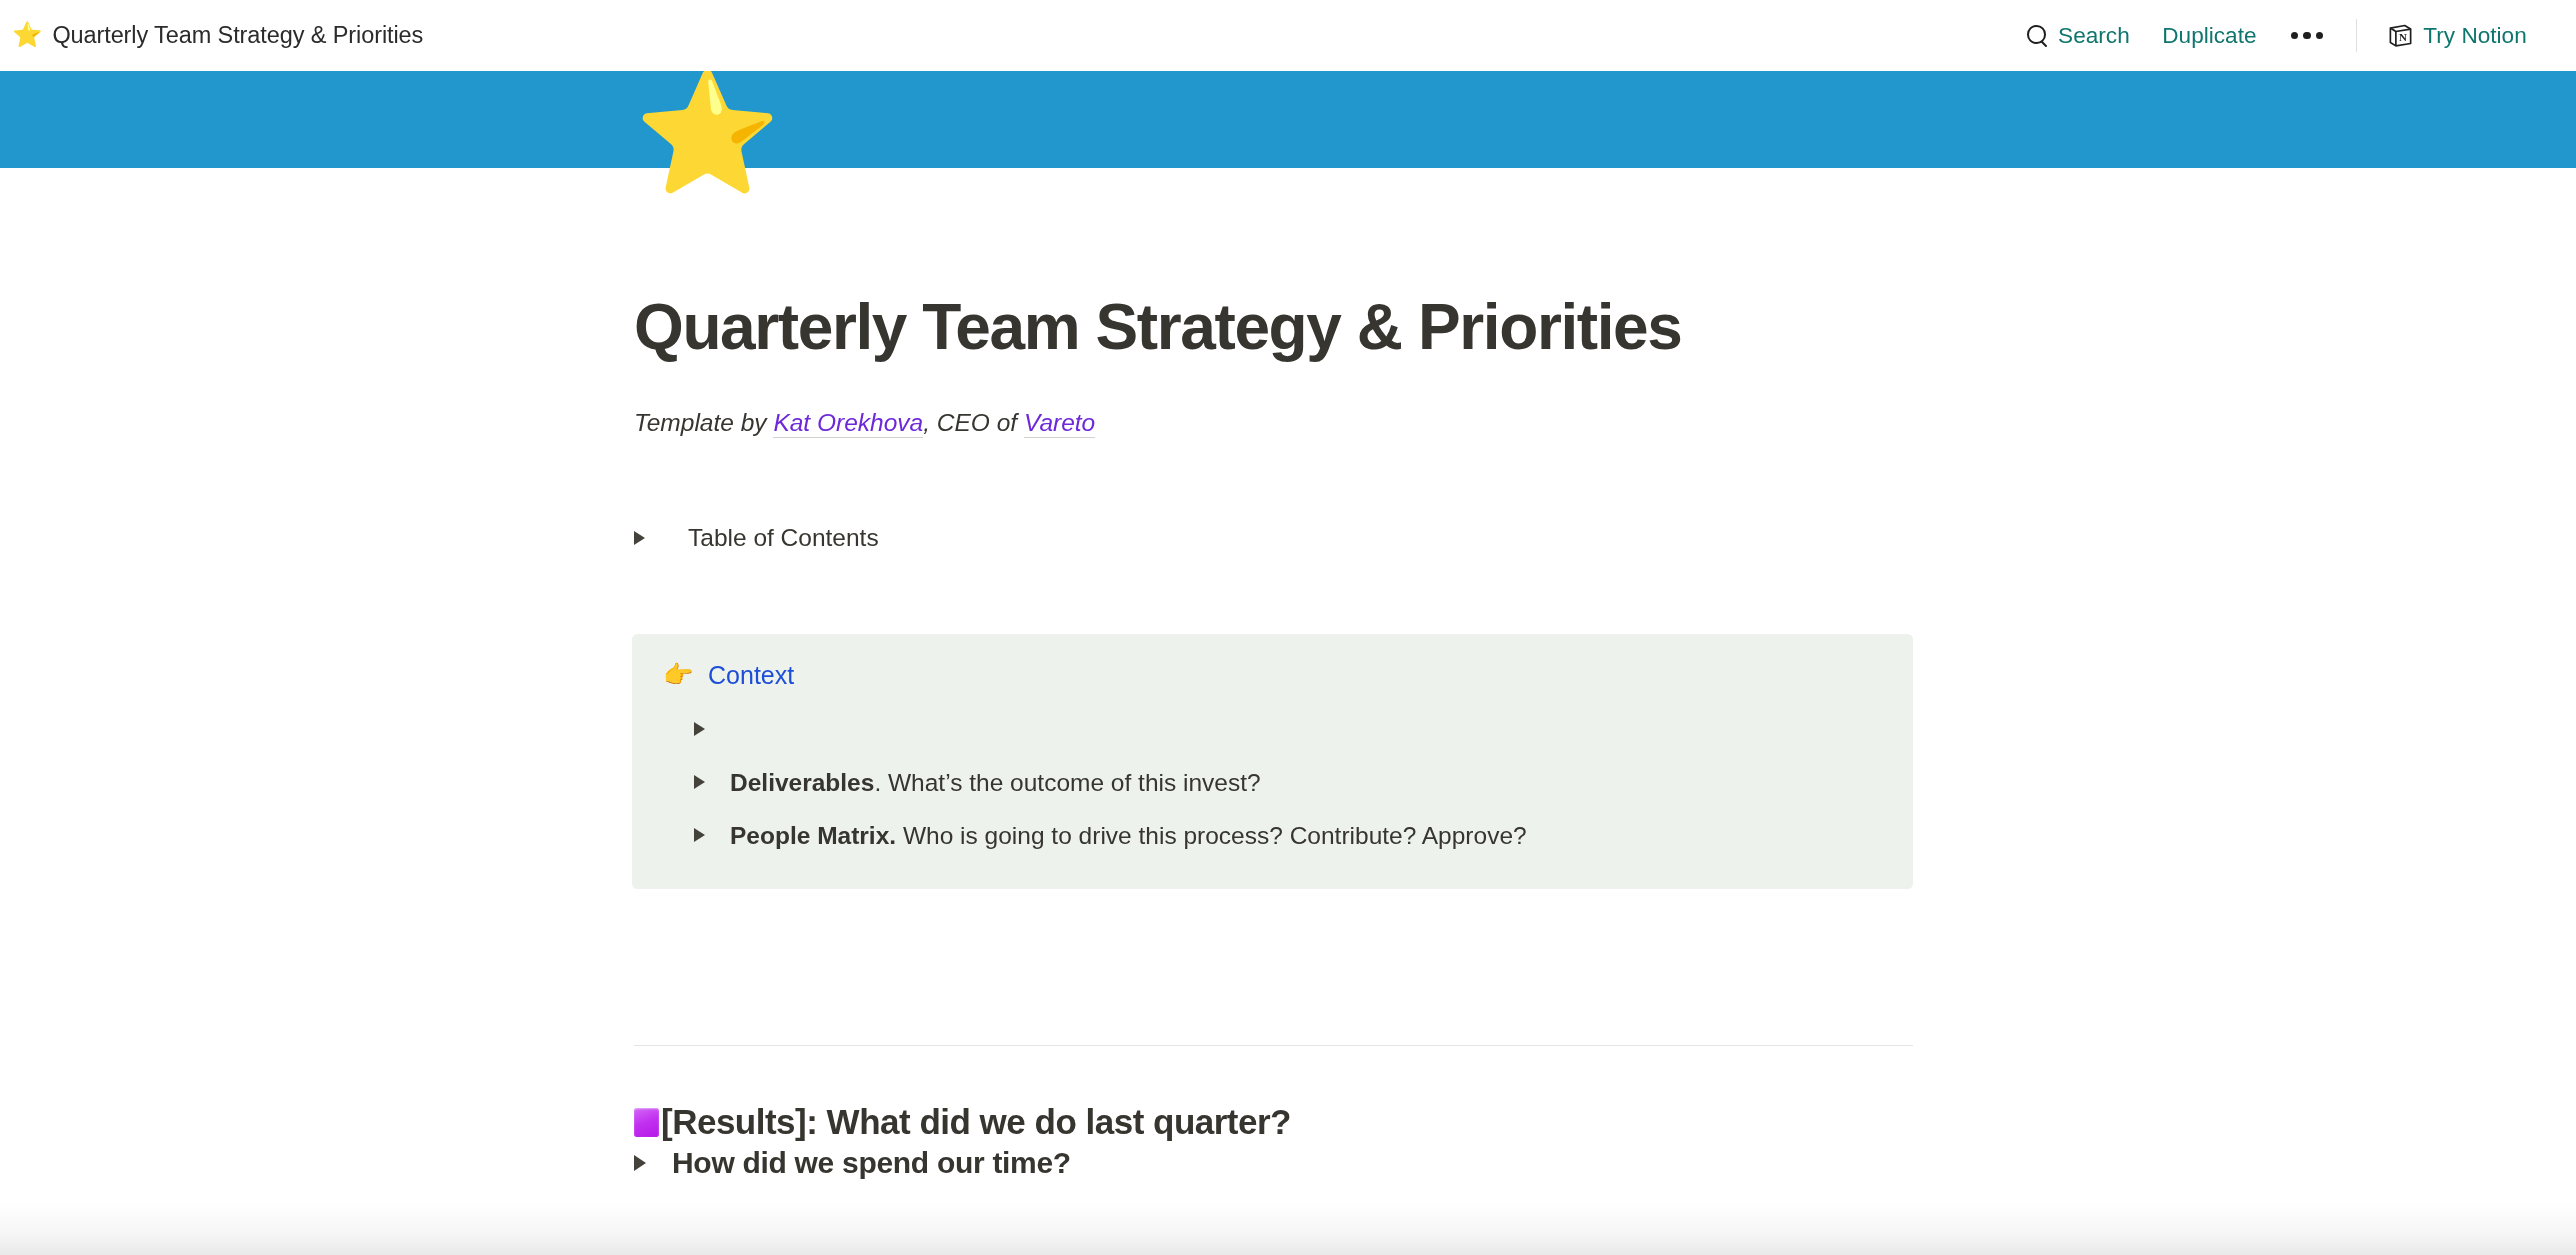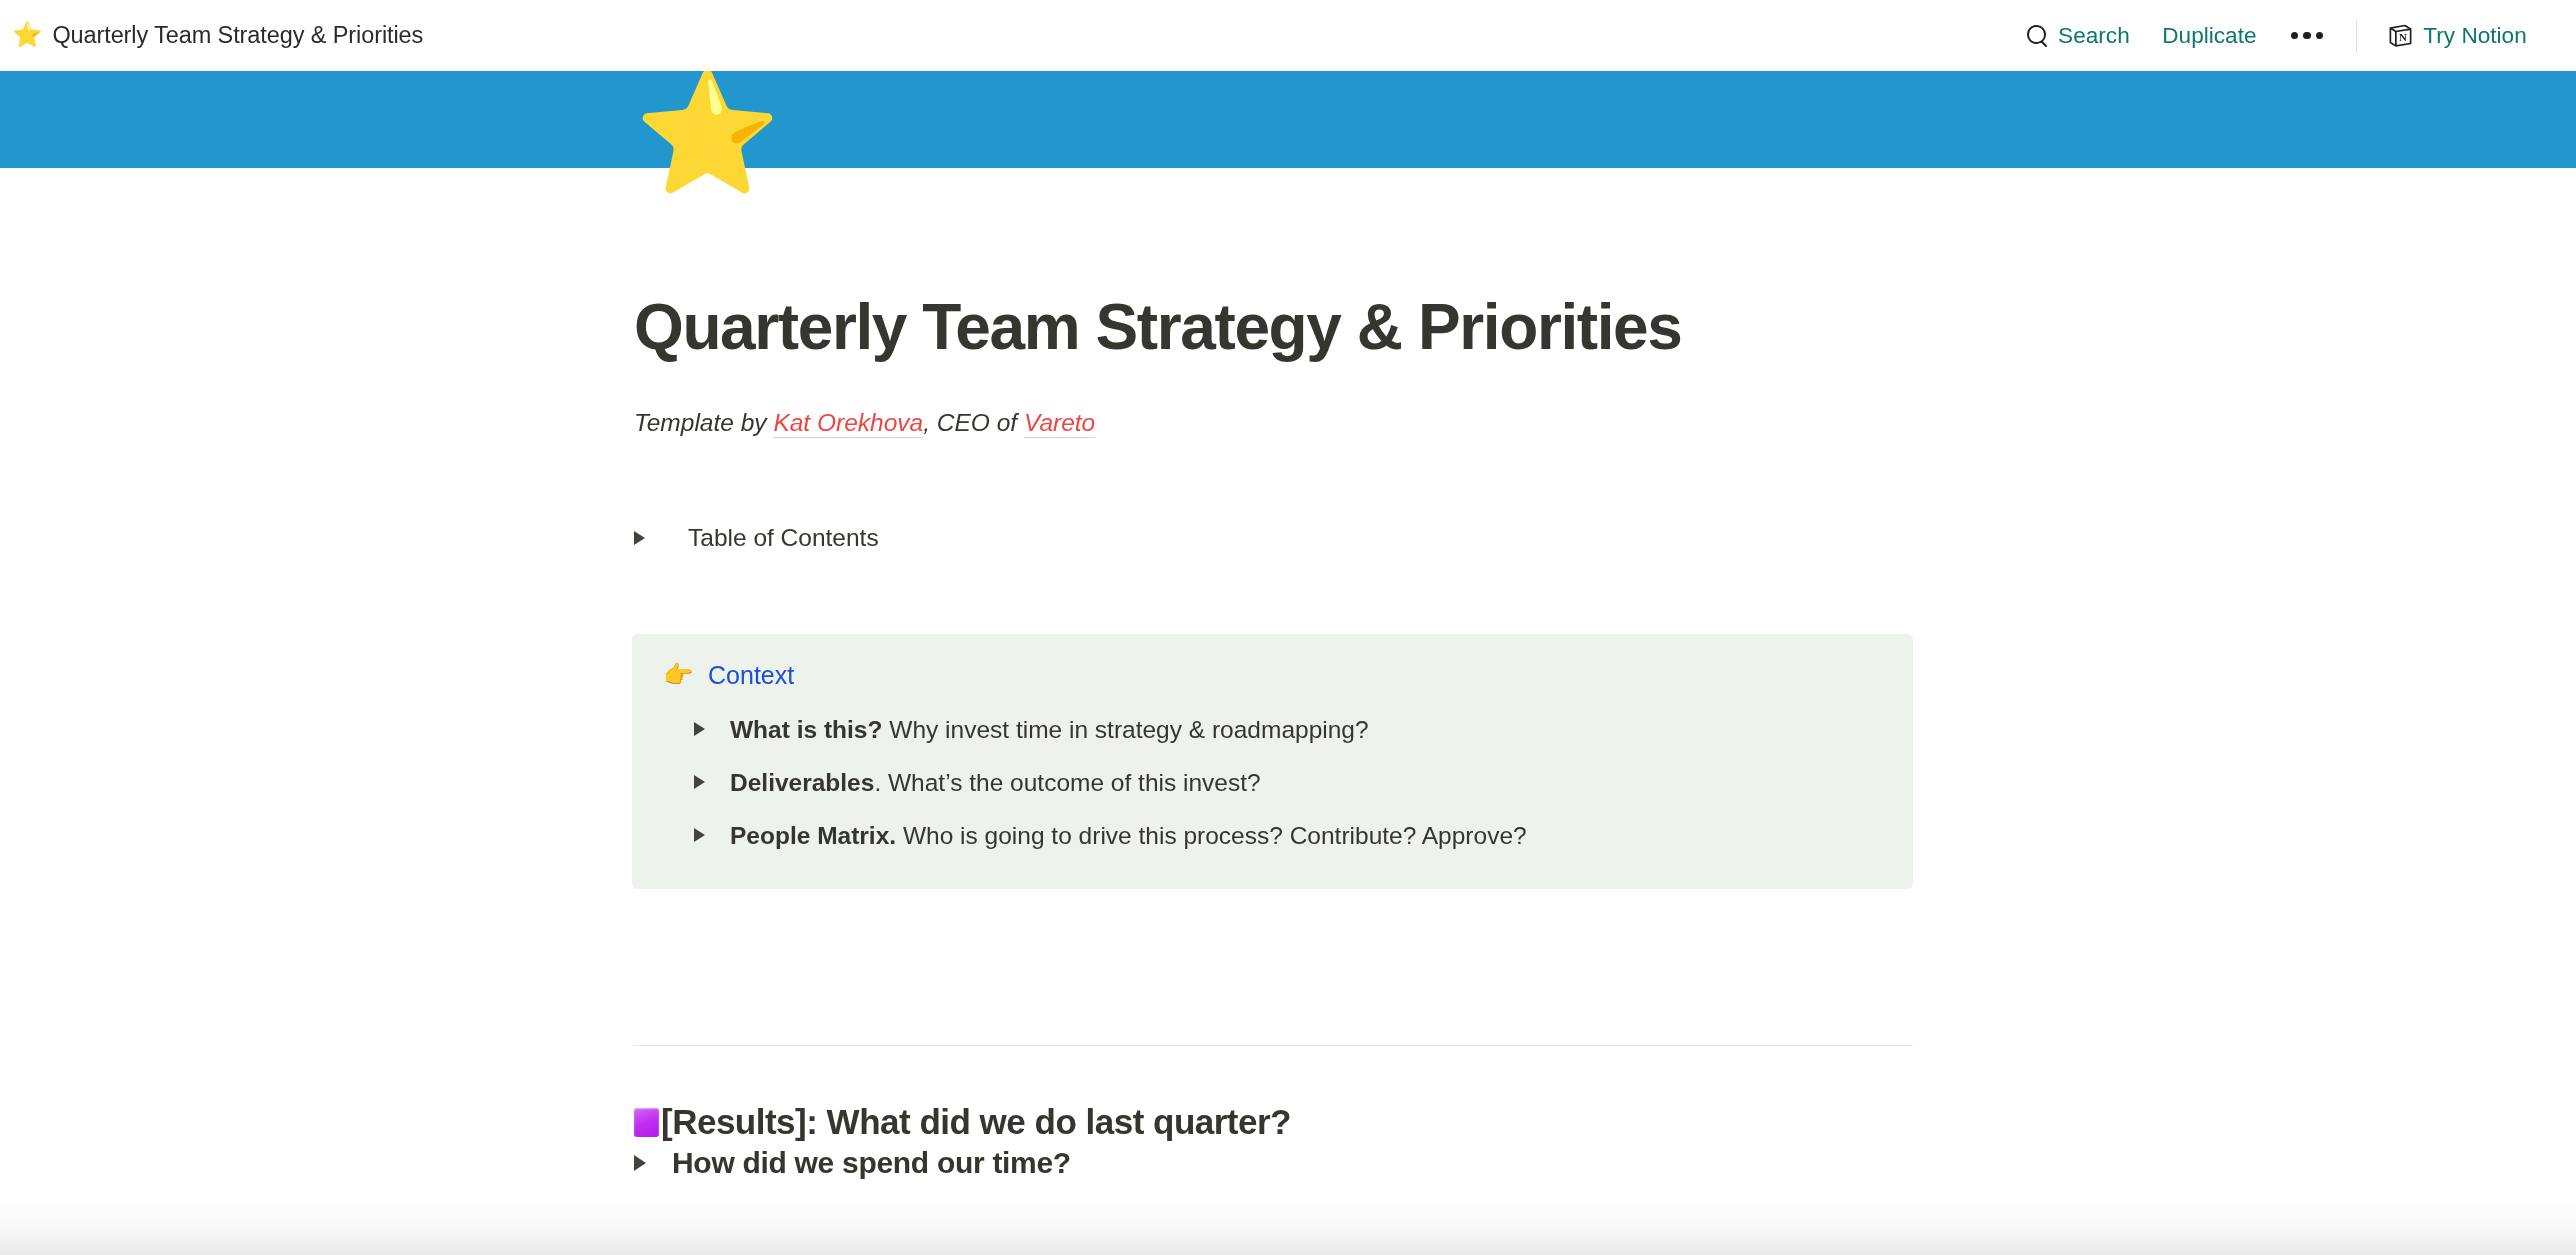--- a/index.html
+++ b/index.html
@@ -173,21 +173,21 @@
 
   
   #byline {
     top: 406px;
     font-size: 24.5px;
     font-style: italic;
     color: #37352f;
     line-height: 1.4;
   }
   #byline a {
-    color: #ef4444;
+    color: #6d28d9;
     text-decoration: none;
     border-bottom: 1.4px solid #d4d2cd;
     padding-bottom: 0.9px;
     cursor: pointer;
   }
 
   
   #toc {
     top: 524px;
     display: flex;
@@ -394,21 +394,20 @@
       <div class="callout-head">
         <span class="callout-emoji">👉</span>
         <span class="callout-title">Context</span>
       </div>
       <div class="callout-list">
 
         <div class="toggle-row">
           <span class="tri-wrap">
             <span class="tri"></span>
           </span>
-          <span class="toggle-text"><b>What is this?</b><span> Why invest time in strategy &amp; roadmapping?</span></span>
         </div>
 
         <div class="toggle-row">
           <span class="tri-wrap">
             <span class="tri"></span>
           </span>
           <span class="toggle-text"><b>Deliverables</b><span>. What’s the outcome of this invest?</span></span>
         </div>
 
         <div class="toggle-row">

